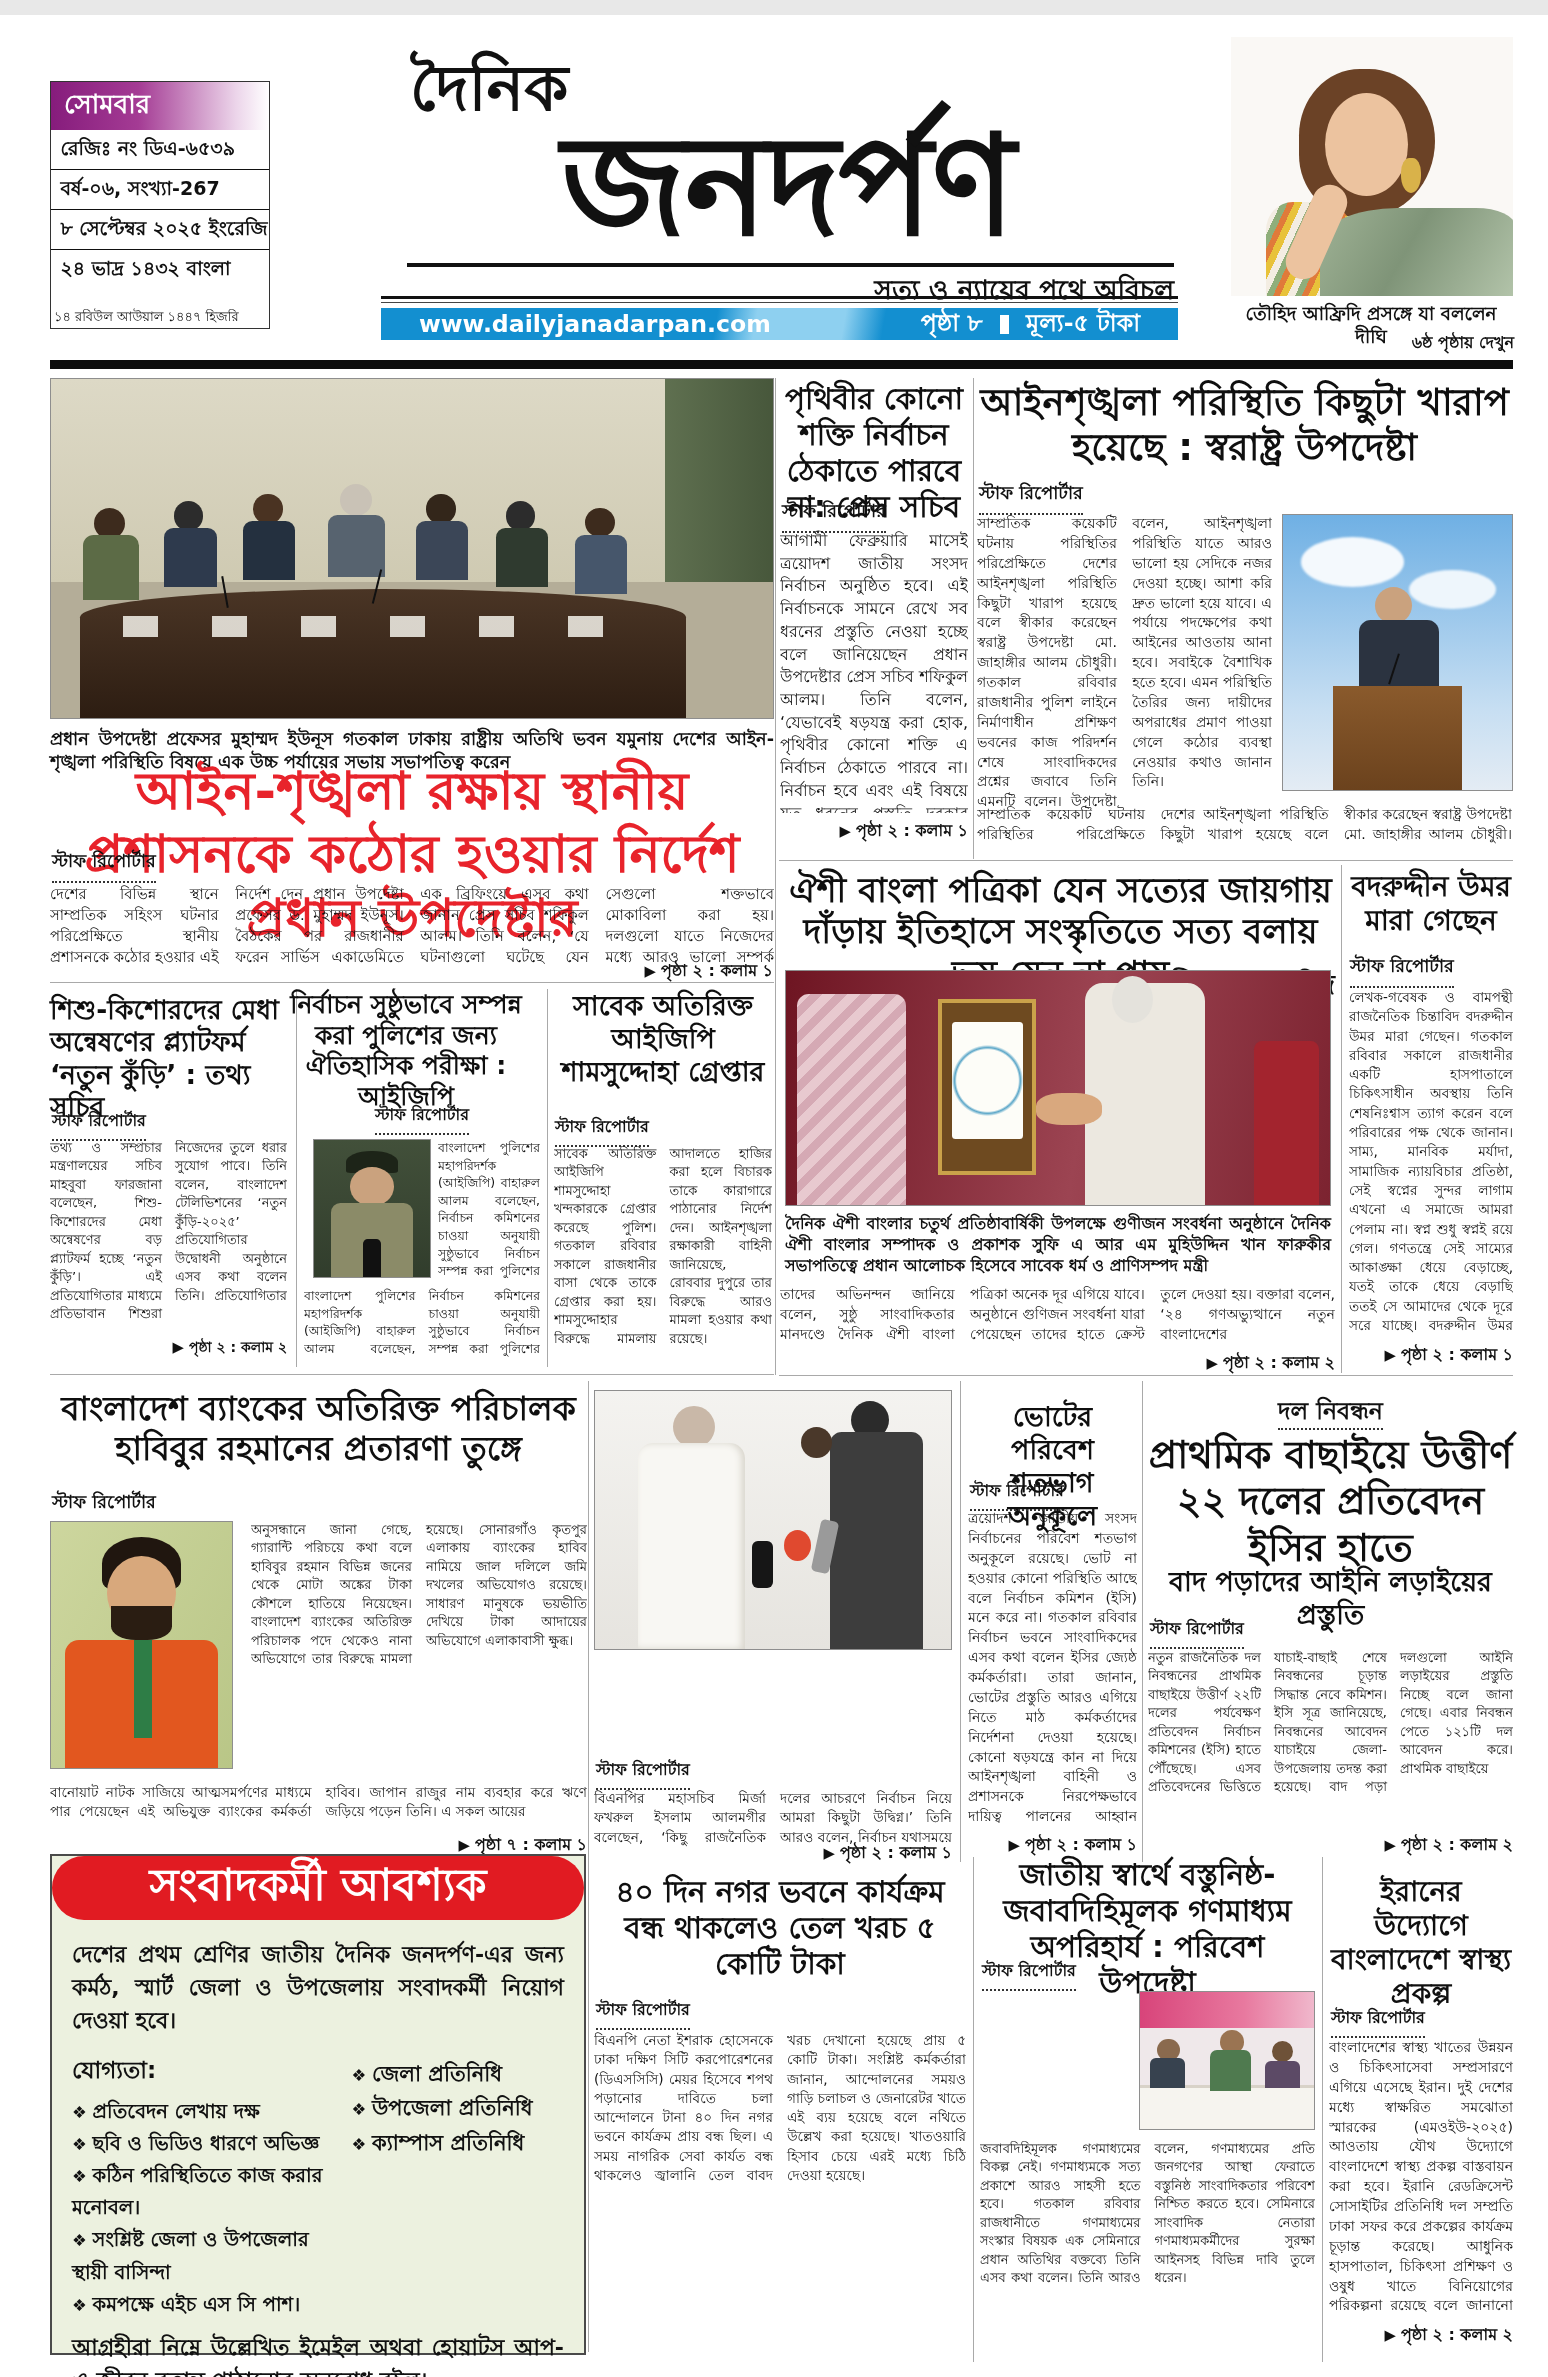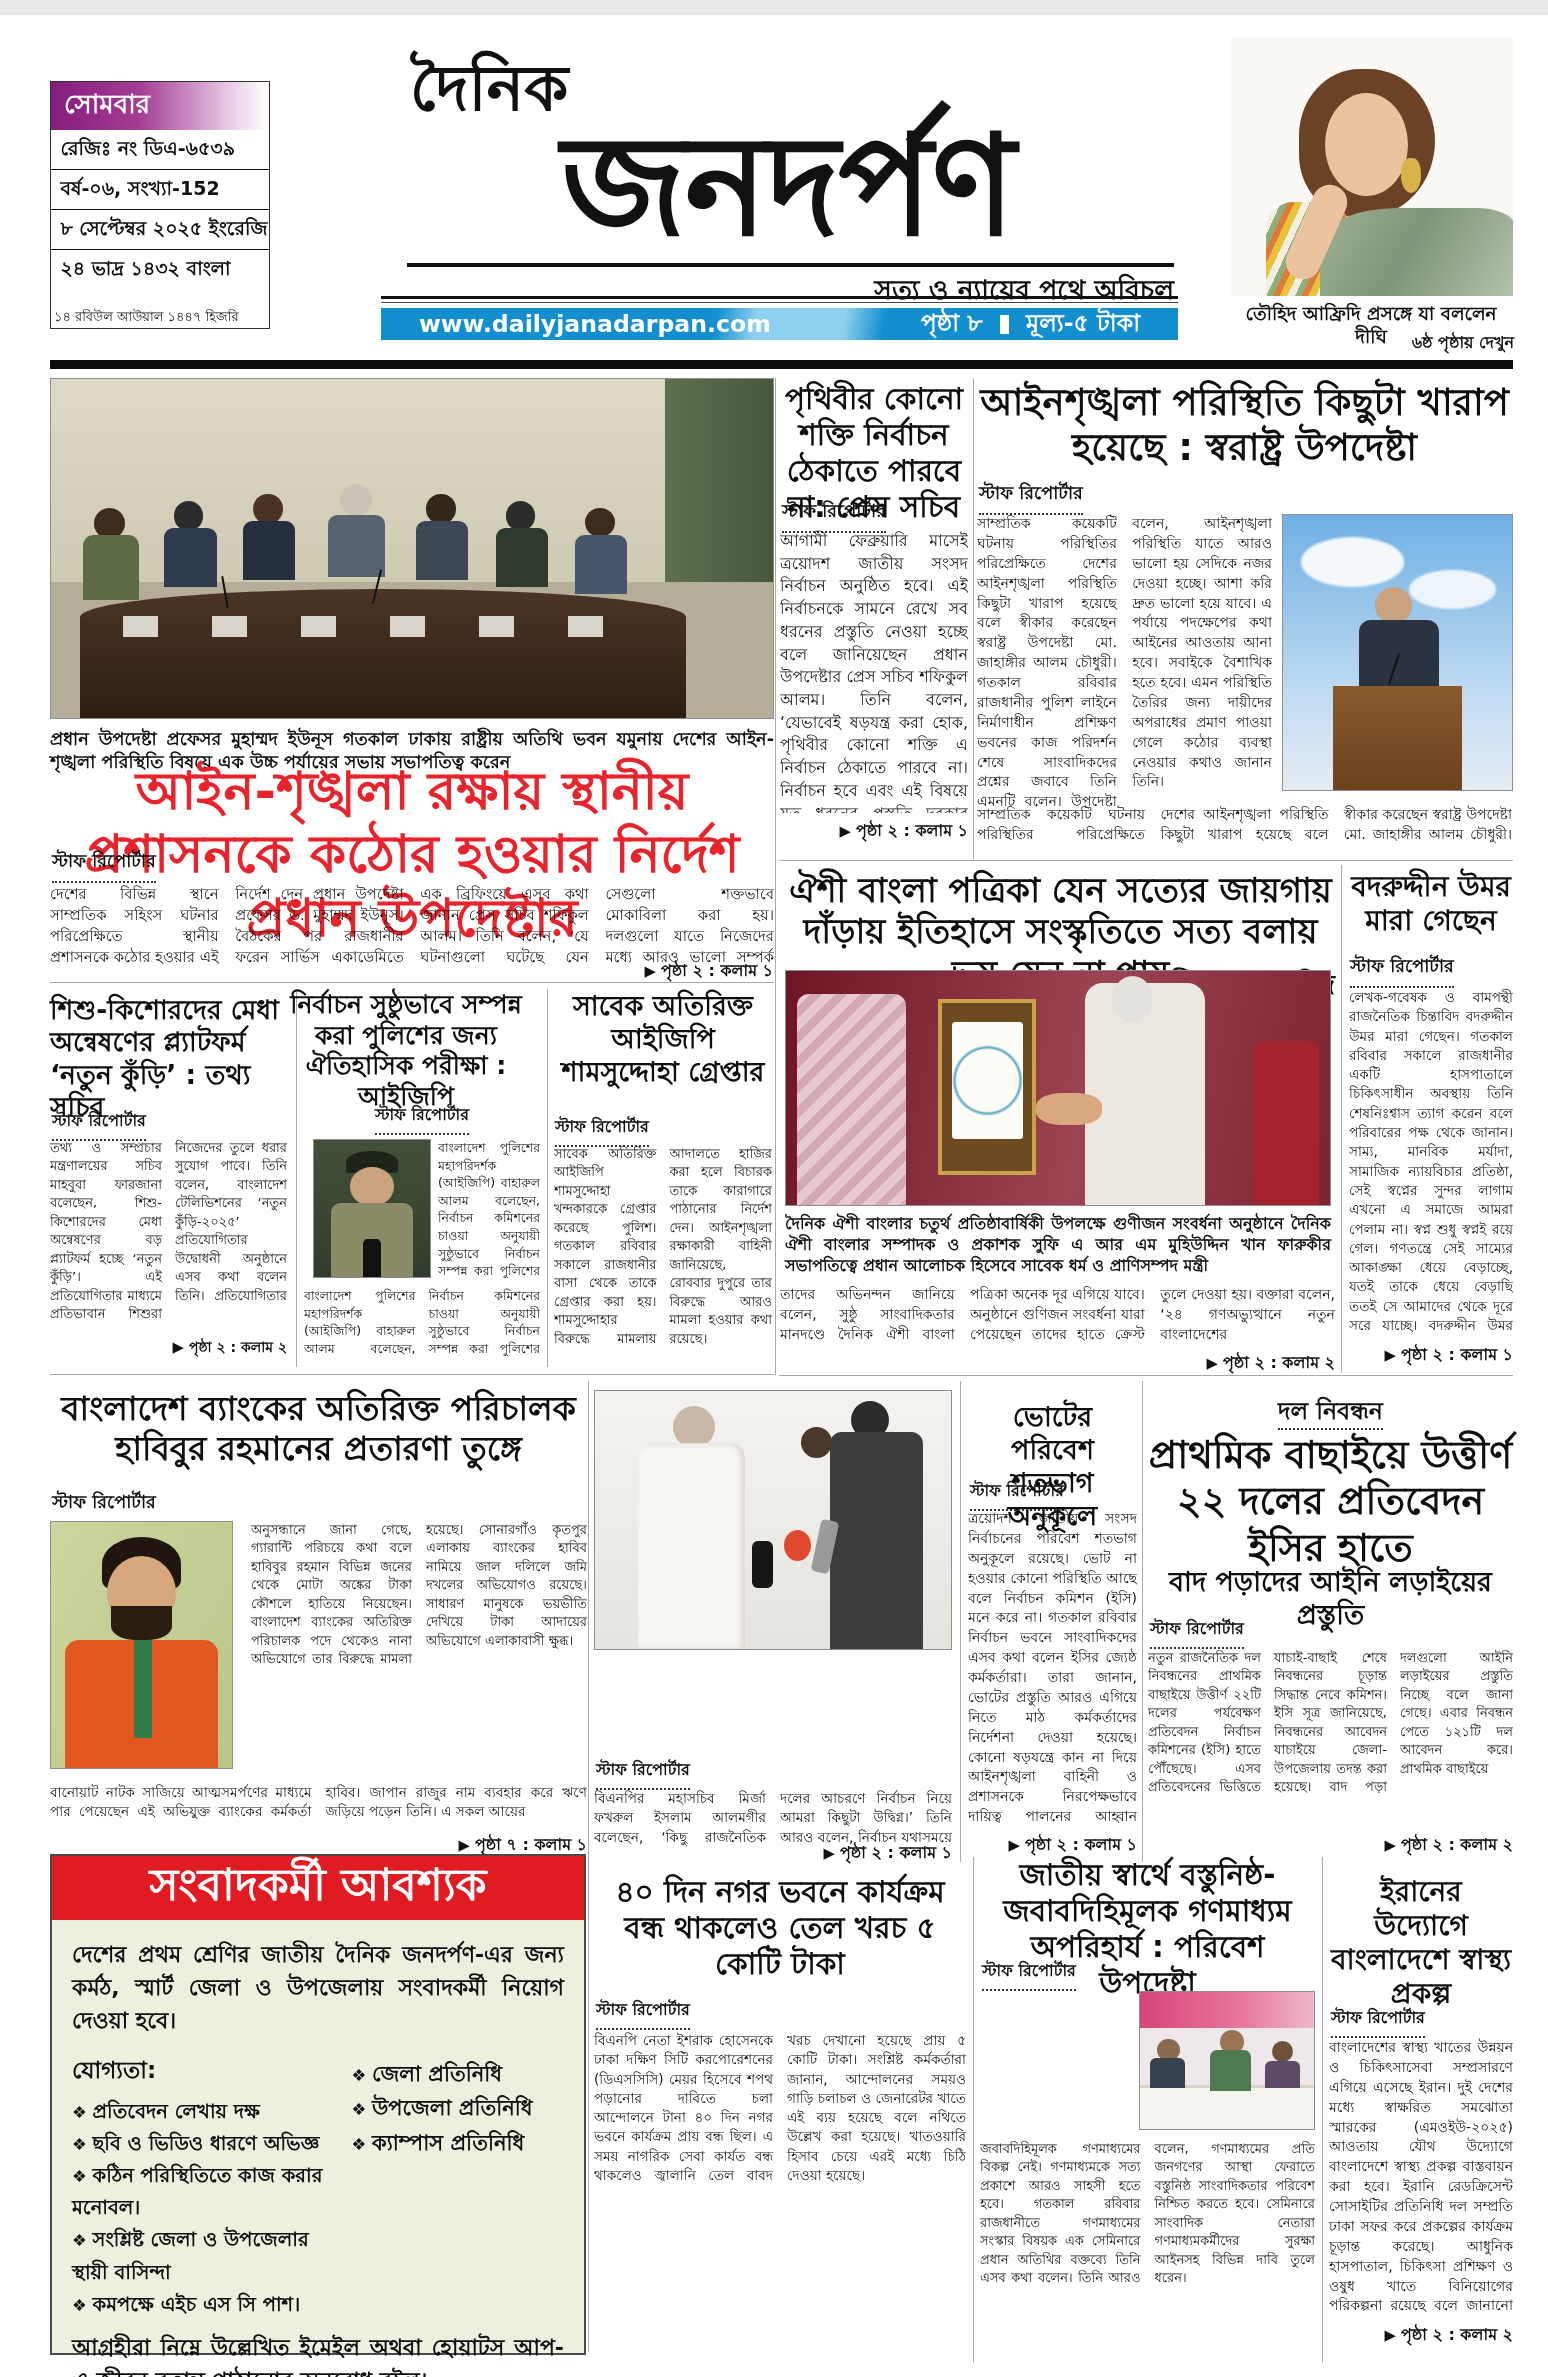--- a/index.html
+++ b/index.html
@@ -53,38 +53,38 @@
   .kicker span{ border-bottom:2.4px dotted #333; padding-bottom:3px; }
   .attrib { font-size:27px; font-weight:bold; text-align:right; }
   
   .ph { border:1.8px solid #8e8e8e; overflow:hidden; background:#d8d8d8; position:absolute; }
   .ph > div { position:absolute; }
   .head { border-radius:50%; }
   
   .jobbox { border:2.4px solid #4a4a4a; background:#ecf1df; }
   .jobbox .jb-head {
     background:#e11b22; color:#fff; font-size:44px; font-weight:800;
-    display:flex; align-items:center; justify-content:center; height:64px;
+    display:flex; align-items:center; justify-content:center; height:64px;border-radius:32px;
   }
   .jb-intro { font-size:22px; font-weight:bold; line-height:1.5; text-align:justify; }
   .jb-coltitle { font-size:23px; font-weight:800; }
   .jb-list { list-style:none; }
   .jb-list li { font-size:19.5px; font-weight:bold; line-height:1.65; }
   .jb-list li::before { content:"❖ "; font-size:16.5px; }
   .jb-note { font-size:22px; font-weight:bold; line-height:1.5; text-align:justify; }
 </style>
 </head>
 <body>
 
 <div class="page">
 
   <div class="abs datebox" style="left:50px;top:66px;width:220px;height:248px;">
     <div class="day">সোমবার</div>
     <div class="row">রেজিঃ নং ডিএ-৬৫৩৯</div>
-    <div class="row">বর্ষ-০৬, সংখ্যা-152</div>
+    <div class="row">বর্ষ-০৬, সংখ্যা-267</div>
     <div class="row">৮ সেপ্টেম্বর ২০২৫ ইংরেজি</div>
     <div class="row">২৪ ভাদ্র ১৪৩২ বাংলা</div>
   </div>
   <div class="abs hijri" style="left:54px;top:292px;width:224px;">১৪ রবিউল আউয়াল ১৪৪৭ হিজরি</div>
 
   <div class="abs m-pre" style="left:410px;top:42px;">দৈনিক</div>
   <div class="abs m-title" style="left:400px;top:102px;width:776px;text-align:center;">জনদর্পণ</div>
   <div class="abs tagrule" style="left:407px;top:248px;width:767px;"></div>
   <div class="abs m-tagline" style="left:407px;top:255px;width:767px;">সত্য ও ন্যায়ের পথে অবিচল</div>
 

